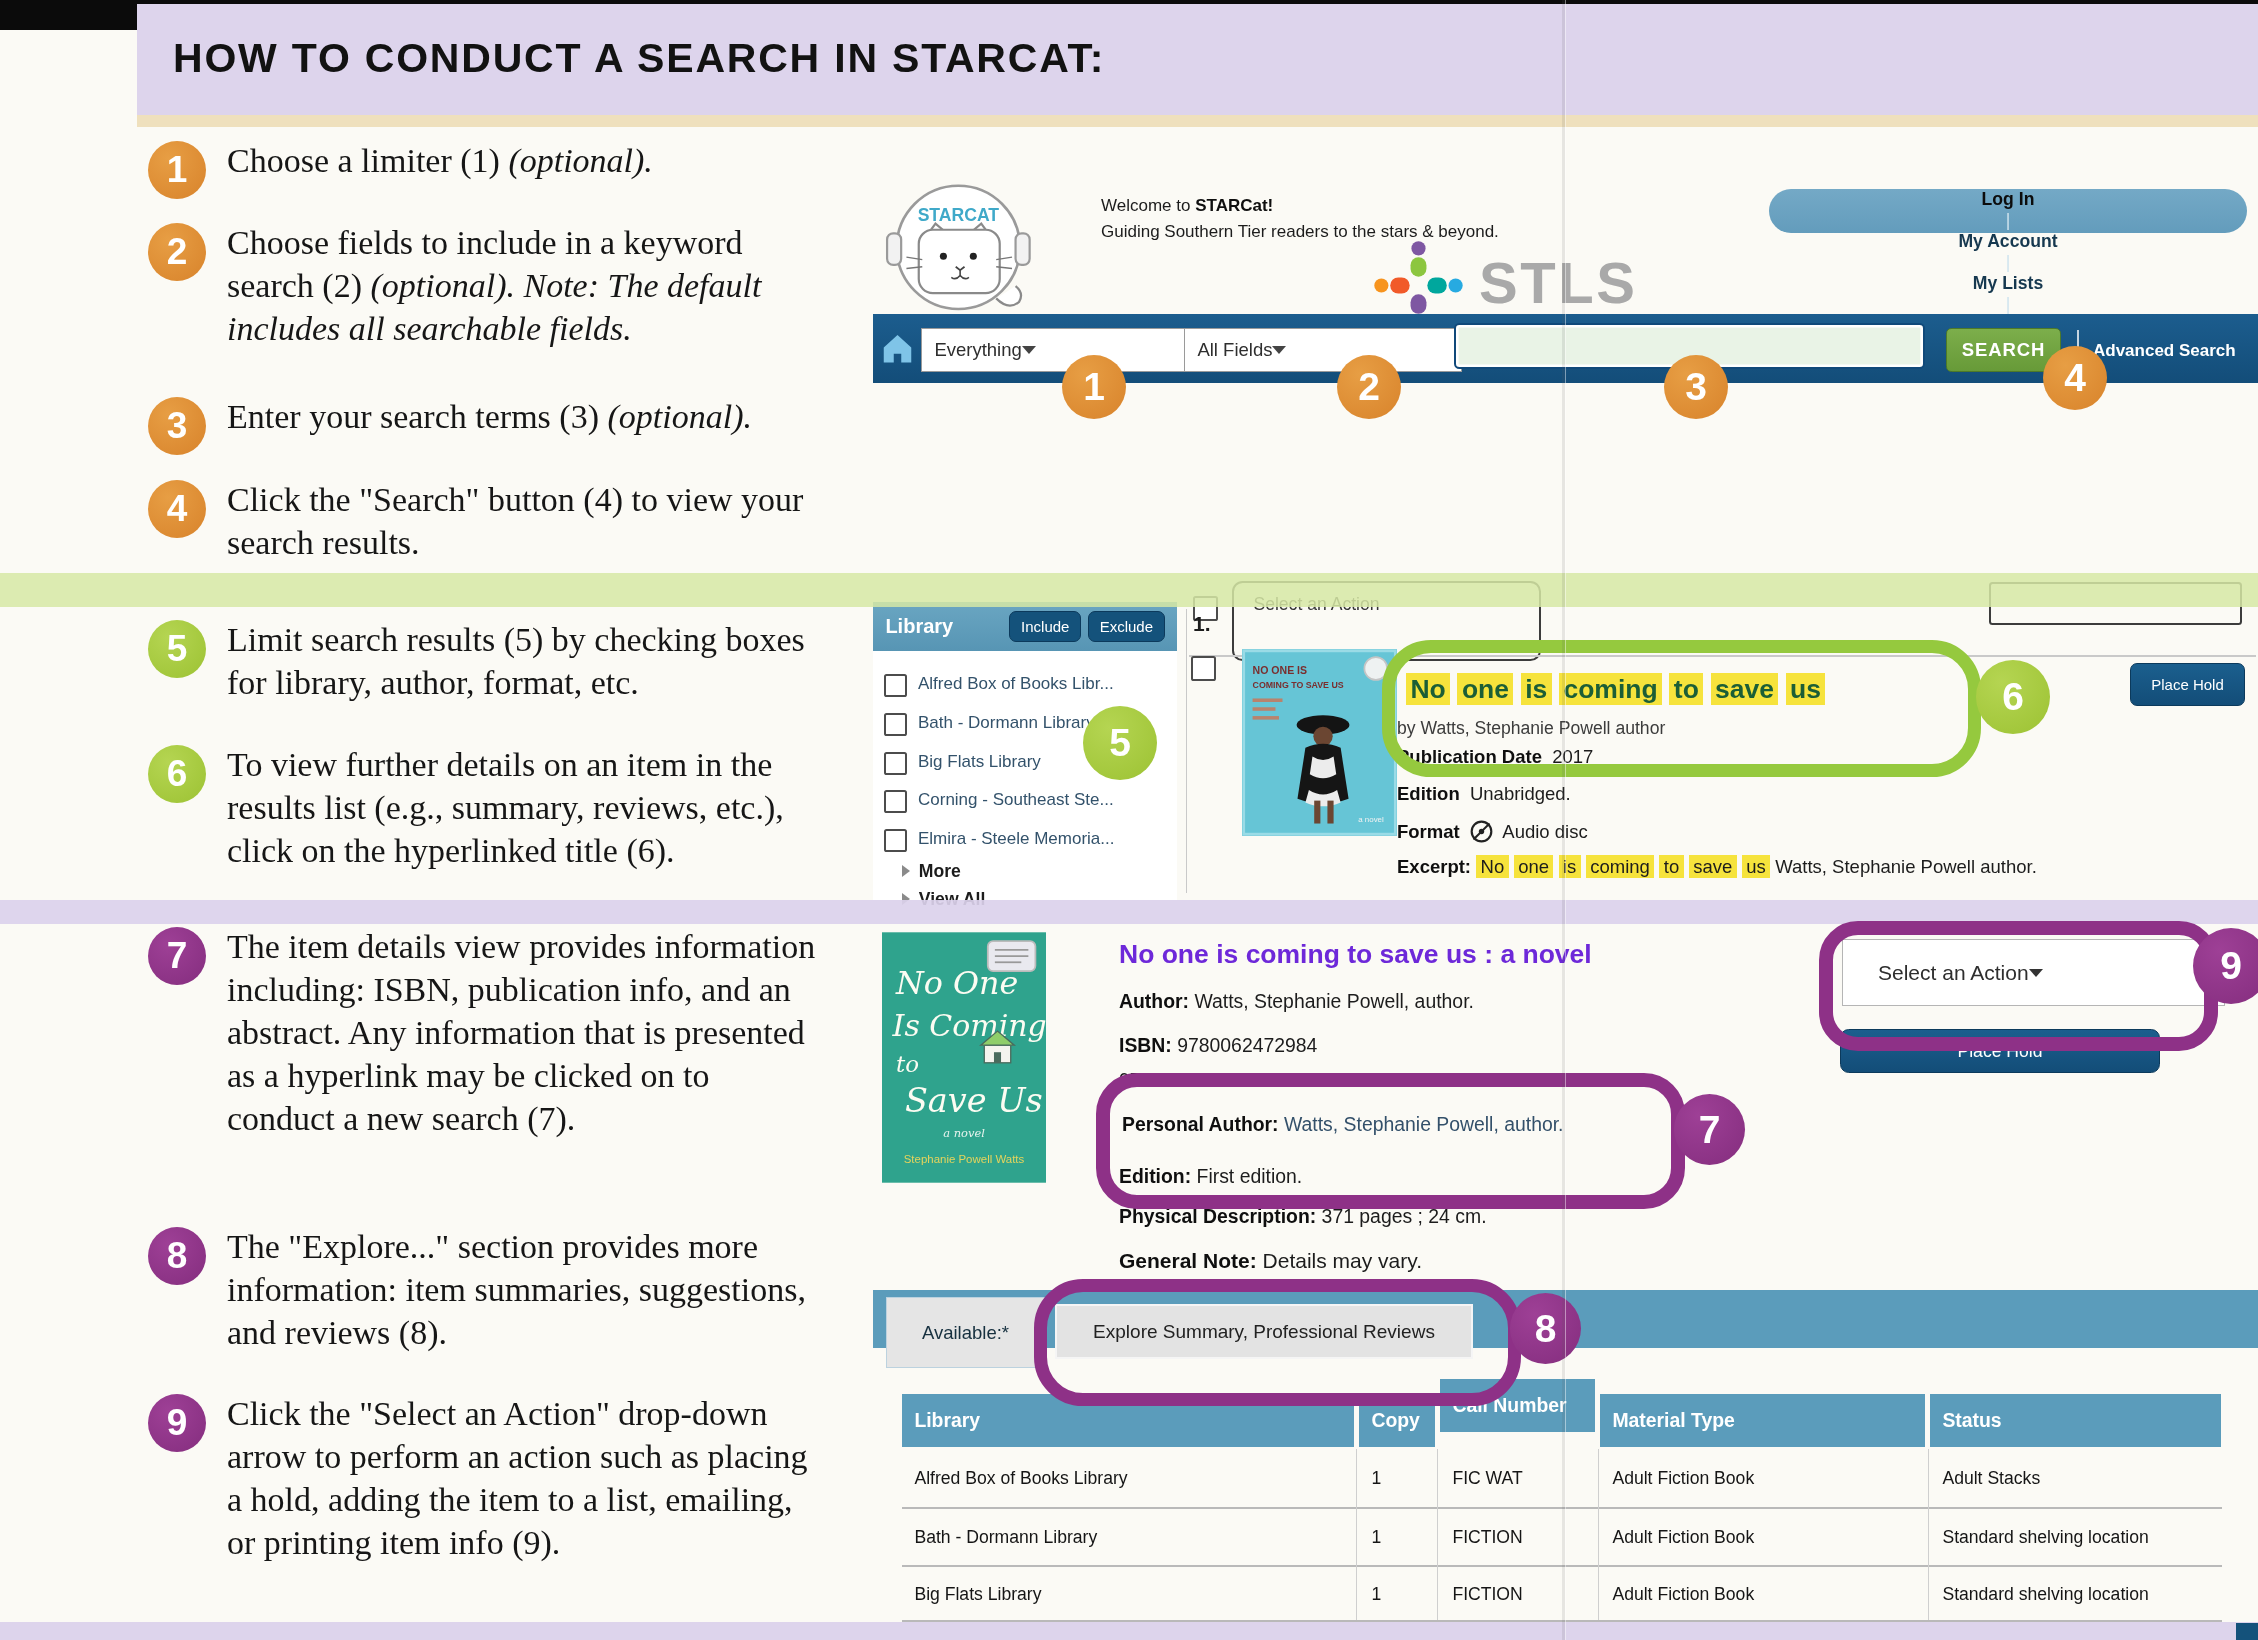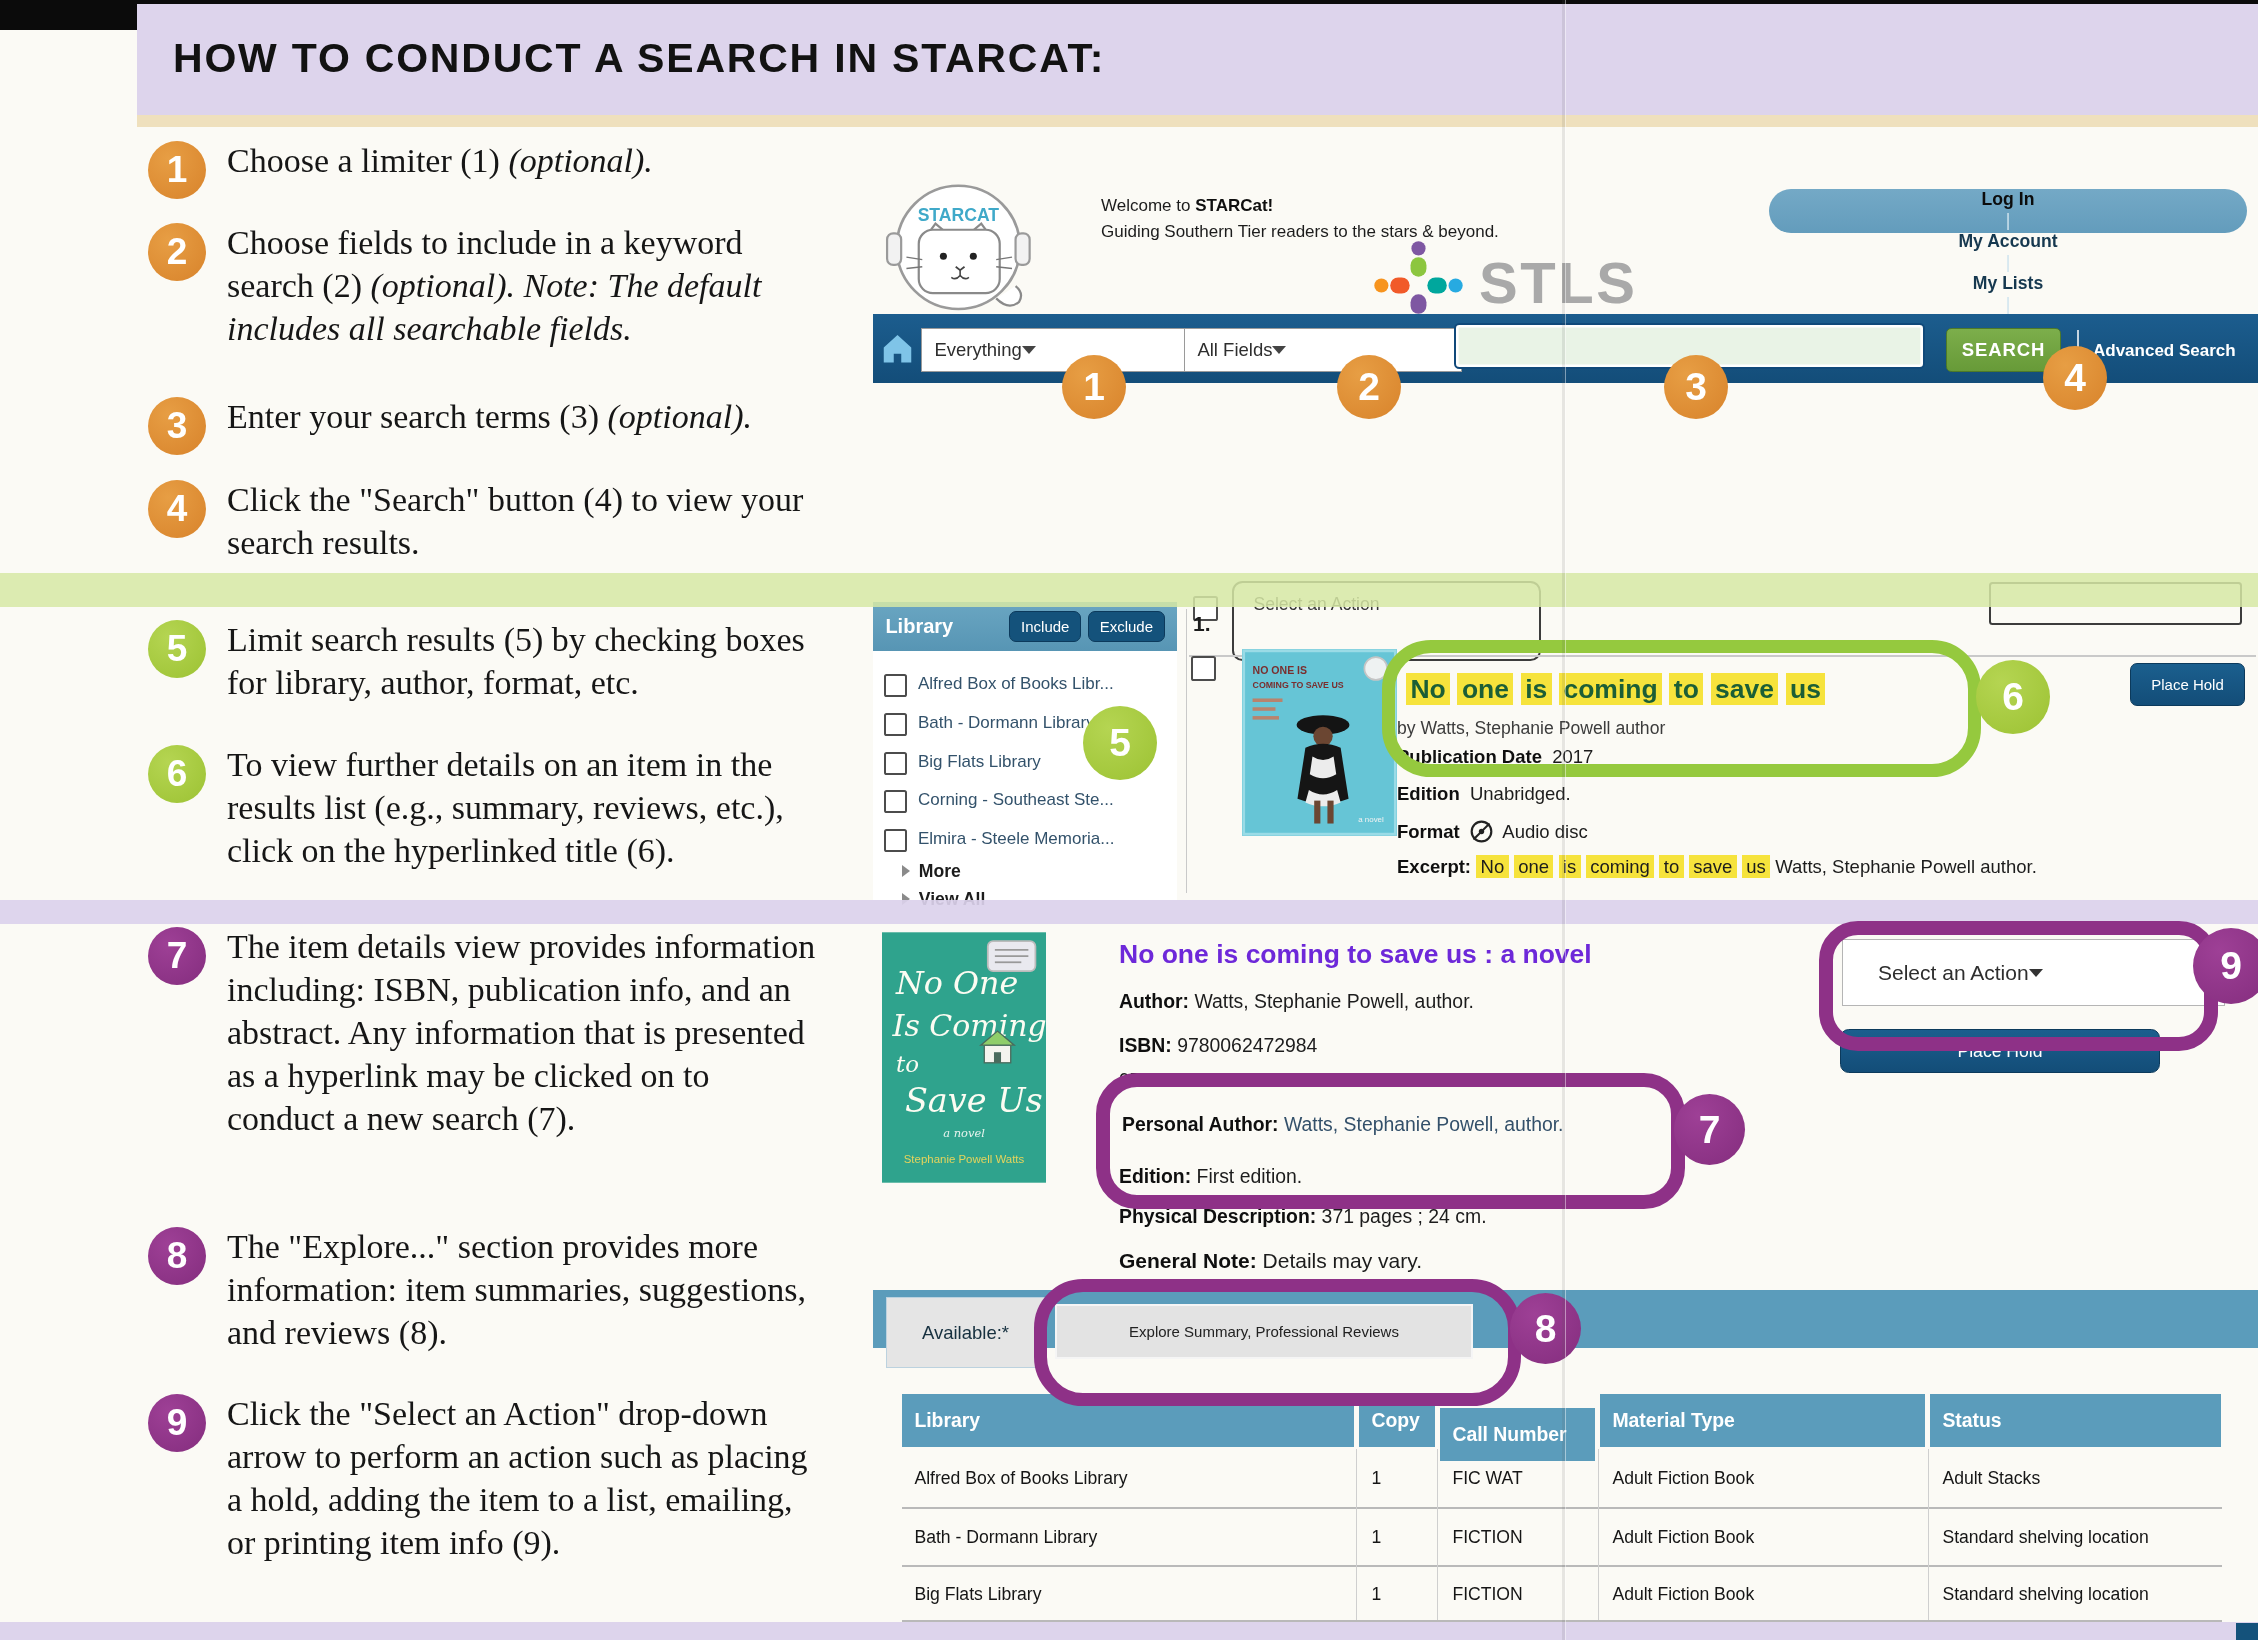--- a/index.html
+++ b/index.html
@@ -313,29 +313,29 @@
   <div class="oval" style="left:1819px;top:921px;width:371px;height:102px;border:14px solid #8e3187;border-radius:39px;"></div>
   <div class="callout c-purple" style="left:2193px;top:928px;width:76px;height:76px;">9</div>
   <div class="navy-btn" style="left:1840px;top:1029px;width:318px;height:42px;border-radius:8.8px;font-size:17.6px;">
     <span>Place Hold</span>
   </div>
 
   <div class="abs" style="left:873px;top:1290px;width:1385px;height:58px;background:#5b9cbb;z-index:2;"></div>
   <div class="abs" style="left:886px;top:1297px;width:157px;height:69px;background:#e5e5e5;border:0.9px solid #bcd2df;display:flex;align-items:center;justify-content:center;font-size:18.5px;color:#16303f;z-index:3;">
     <span>Available:*</span>
   </div>
-  <div class="abs" style="left:1055px;top:1304px;width:418px;height:55px;background:#e3e3e3;border:2.6px solid #f5f5f5;display:flex;align-items:center;justify-content:center;font-size:15px;color:#222;box-sizing:border-box;z-index:3;">
+  <div class="abs" style="left:1055px;top:1304px;width:418px;height:55px;background:#e3e3e3;border:2.6px solid #f5f5f5;display:flex;align-items:center;justify-content:center;font-size:19px;color:#222;box-sizing:border-box;z-index:3;">
     <span>Explore Summary, Professional Reviews</span>
   </div>
   <div class="oval" style="left:1034px;top:1279px;width:461px;height:101px;border:13.2px solid #8e3187;border-radius:49px;"></div>
   <div class="callout c-purple" style="left:1510px;top:1293px;width:71px;height:71px;">8</div>
 
   <div class="th-cell" style="left:902px;top:1394px;width:452px;height:53px;">Library</div>
   <div class="th-cell" style="left:1359px;top:1394px;width:76px;height:53px;">Copy</div>
-  <div class="th-cell" style="left:1440px;top:1408px;width:155px;height:53px;">Call Number</div>
+  <div class="th-cell" style="left:1440px;top:1379px;width:155px;height:53px;">Call Number</div>
   <div class="th-cell" style="left:1600px;top:1394px;width:325px;height:53px;">Material Type</div>
   <div class="th-cell" style="left:1930px;top:1394px;width:291px;height:53px;">Status</div>
 
   <div class="td-cell" style="left:902px;top:1449px;width:452px;height:58px;">Alfred Box of Books Library</div>
   <div class="td-cell" style="left:1359px;top:1449px;width:76px;height:58px;">1</div>
   <div class="td-cell" style="left:1440px;top:1449px;width:155px;height:58px;">FIC WAT</div>
   <div class="td-cell" style="left:1600px;top:1449px;width:325px;height:58px;">Adult Fiction Book</div>
   <div class="td-cell" style="left:1930px;top:1449px;width:291px;height:58px;">Adult Stacks</div>
 
   <div class="td-cell" style="left:902px;top:1509px;width:452px;height:56px;">Bath - Dormann Library</div>

